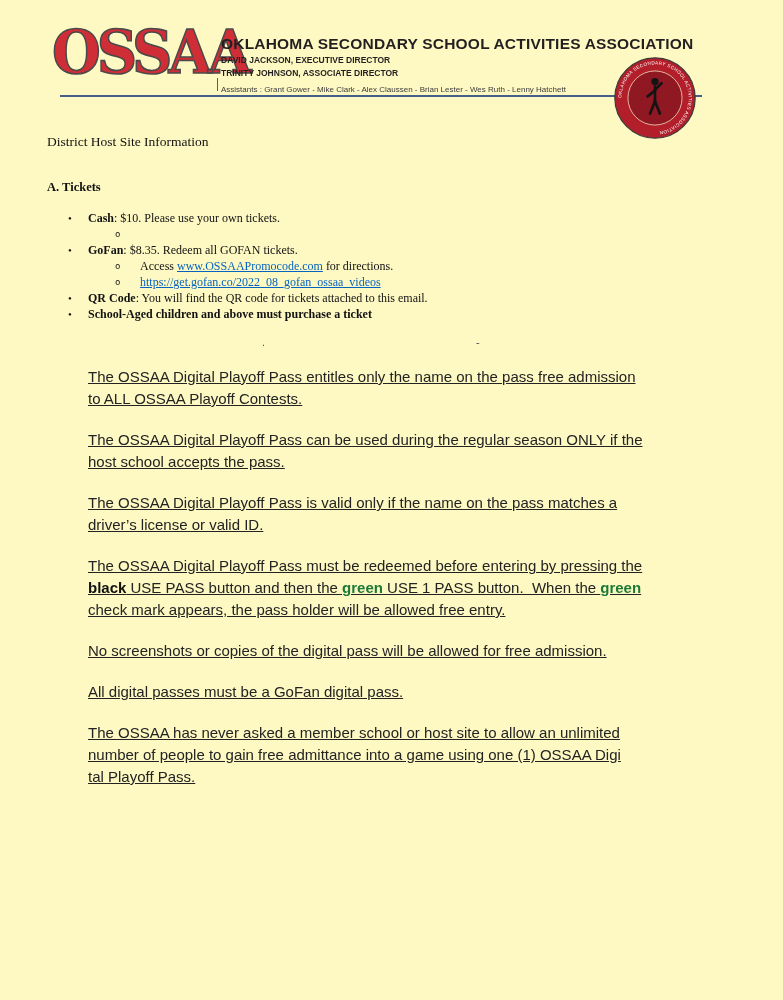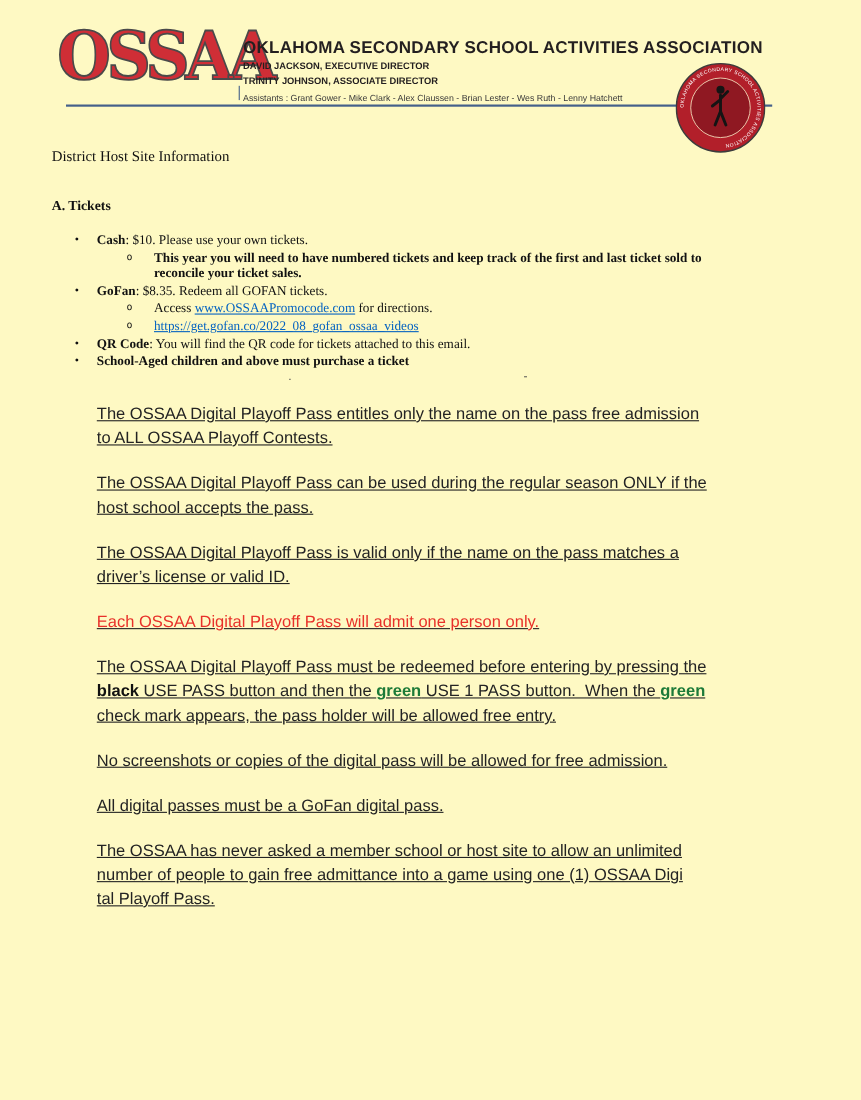--- a/index.html
+++ b/index.html
@@ -199,22 +199,20 @@
 
   <div class="bullets">
 
     <div class="row l1">
       <span class="marker">•</span>
       <div class="text"><b>Cash</b><span>: $10. Please use your own tickets.</span></div>
     </div>
 
     <div class="row l2">
       <span class="marker">o</span>
-      <div class="text bold-text">This year you will need to have numbered tickets and keep track of the first and last ticket sold to
-reconcile your ticket sales.</div>
     </div>
 
     <div class="row l1">
       <span class="marker">•</span>
       <div class="text"><b>GoFan</b><span>: $8.35. Redeem all GOFAN tickets.</span></div>
     </div>
 
     <div class="row l2">
       <span class="marker">o</span>
       <div class="text"><span>Access </span><a class="doc-link">www.OSSAAPromocode.com</a><span> for directions.</span></div>
@@ -240,21 +238,20 @@
   <span class="artifact a1">.</span>
   <span class="artifact a2">-</span>
 
   <div class="pass">
     <p>The OSSAA Digital Playoff Pass entitles only the name on the pass free admission
 to ALL OSSAA Playoff Contests.</p>
     <p>The OSSAA Digital Playoff Pass can be used during the regular season ONLY if the
 host school accepts the pass.</p>
     <p>The OSSAA Digital Playoff Pass is valid only if the name on the pass matches a
 driver’s license or valid ID.</p>
-    <p class="red">Each OSSAA Digital Playoff Pass will admit one person only.</p>
     <p><span>The OSSAA Digital Playoff Pass must be redeemed before entering by pressing the
 </span><b class="black-word">black</b><span> USE PASS button and then the </span><b class="green-word">green</b><span> USE 1 PASS button.  When the </span><b class="green-word">green</b><span>
 check mark appears, the pass holder will be allowed free entry.</span></p>
     <p>No screenshots or copies of the digital pass will be allowed for free admission.</p>
     <p>All digital passes must be a GoFan digital pass.</p>
     <p>The OSSAA has never asked a member school or host site to allow an unlimited
 number of people to gain free admittance into a game using one (1) OSSAA Digi
 tal Playoff Pass.</p>
   </div>
 

